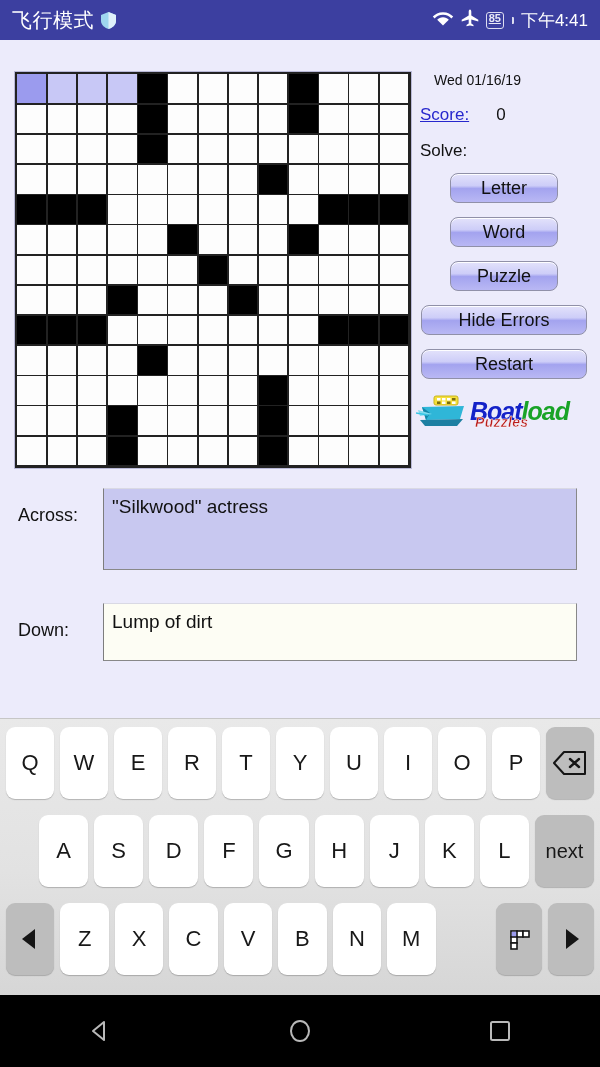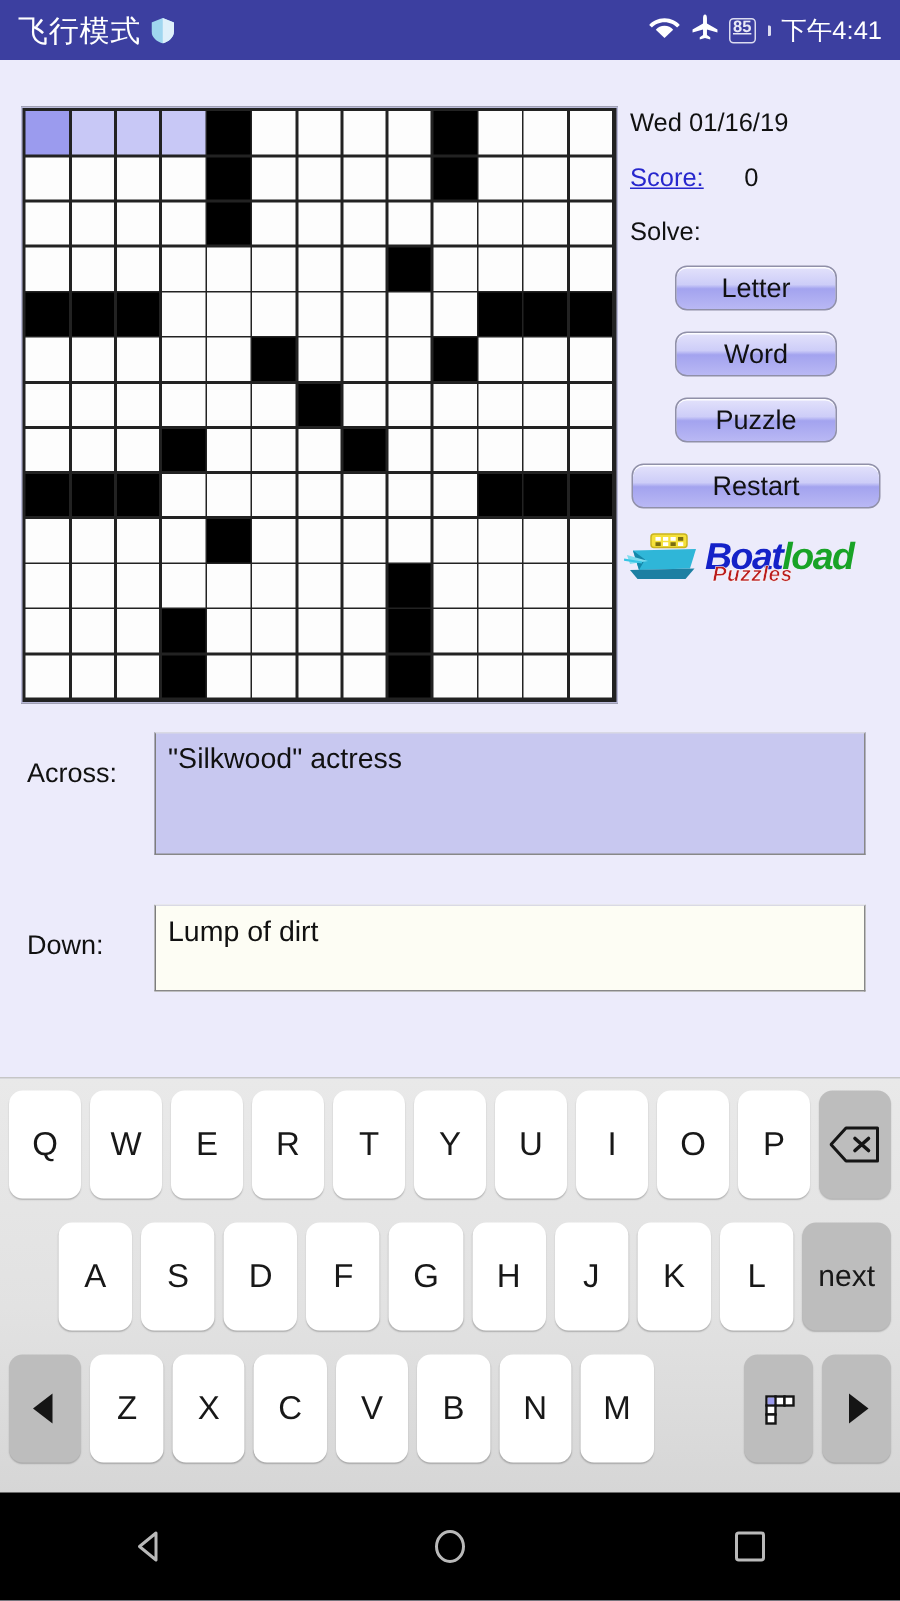--- a/index.html
+++ b/index.html
@@ -39,21 +39,21 @@
     background:#222;gap:1.6px;padding:2.4px;
     border:1px solid #b9b9d8;box-sizing:content-box;
   }
   .cell{background:#fdfdfd;}
   .cell.block{background:#000;}
   .cell.hl{background:#c8c8f6;}
   .cell.cursor{background:#9b9bee;}
 
   
   .panel{position:absolute;left:418px;top:32px;width:172px;}
-  .date{font-size:17px;color:#111;margin:0 0 17px 2px;}
+  .date{font-size:14px;color:#111;margin:0 0 17px 16px;}
   .scorerow{display:flex;align-items:baseline;margin:0 0 16px 2px;}
   .score-link{
     font-size:17px;color:#2727cd;text-decoration:underline;cursor:pointer;
   }
   .score-val{font-size:17px;color:#111;margin-left:27px;}
   .solve-lbl{font-size:17px;color:#111;margin:0 0 12px 2px;}
   .btn{
     display:block;box-sizing:border-box;height:30px;line-height:26px;
     text-align:center;font-size:18px;color:#111;margin:0 auto 14px auto;
     border:1px solid #9090a8;border-radius:8px;
@@ -331,20 +331,21 @@
       <div class="date">Wed 01/16/19</div>
       <div class="scorerow">
         <span class="score-link">Score:</span>
         <span class="score-val">0</span>
       </div>
       <div class="solve-lbl">Solve:</div>
 
       <button class="btn small">Letter</button>
       <button class="btn small">Word</button>
       <button class="btn small">Puzzle</button>
+      <button class="btn wide">Hide Errors</button>
       <button class="btn wide">Restart</button>
 
       <div class="logo">
         <span class="boat-ico">
           <svg width="52" height="36" viewBox="0 0 52 36">
             <rect x="18" y="3" width="24" height="9" rx="2" fill="#f5e03a" stroke="#c9b41f" stroke-width="1"></rect>
             <rect x="21" y="5" width="3.5" height="2.5" fill="#fff"></rect>
             <rect x="26" y="5" width="3.5" height="2.5" fill="#fff"></rect>
             <rect x="31" y="5" width="3.5" height="2.5" fill="#fff"></rect>
             <rect x="36" y="5" width="3.5" height="2.5" fill="#7a6d12"></rect>

